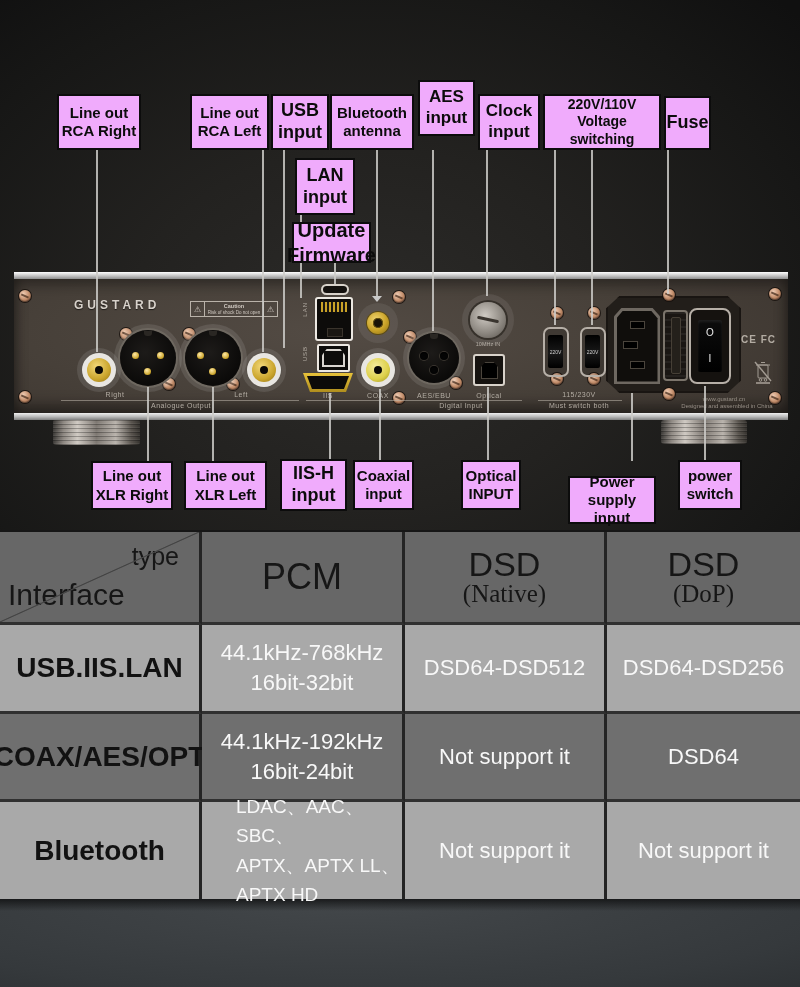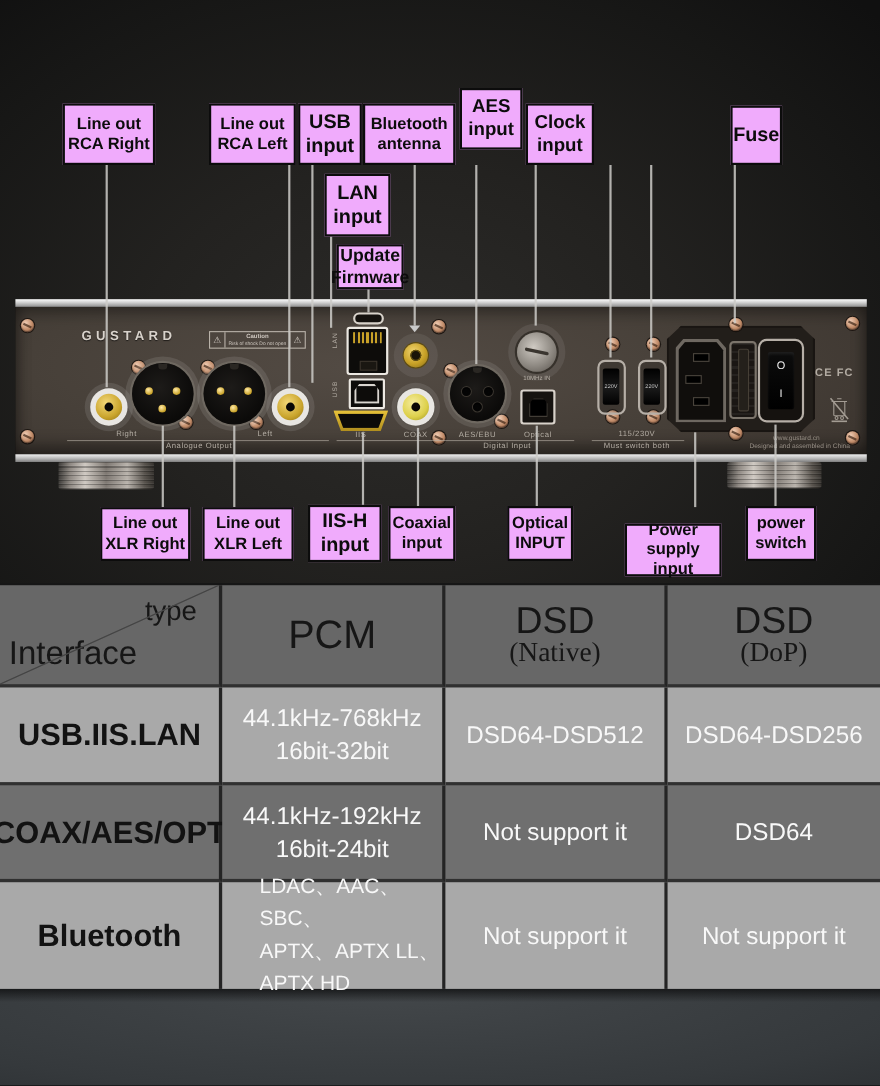--- a/index.html
+++ b/index.html
@@ -175,24 +175,26 @@
   <div class="callout" style="left:190px;top:94px;width:79px;height:56px;font-size:15px">Line out
 RCA Left</div>
   <div class="callout" style="left:271px;top:94px;width:58px;height:56px;font-size:18px">USB
 input</div>
   <div class="callout" style="left:330px;top:94px;width:84px;height:56px;font-size:15px">Bluetooth
 antenna</div>
   <div class="callout" style="left:418px;top:80px;width:57px;height:56px;font-size:17px">AES
 input</div>
   <div class="callout" style="left:478px;top:94px;width:62px;height:56px;font-size:17px">Clock
 input</div>
+  <div class="callout" style="left:543px;top:94px;width:118px;height:56px;font-size:14px">220V/110V
+Voltage switching</div>
   <div class="callout" style="left:664px;top:96px;width:47px;height:54px;font-size:18px">Fuse</div>
   <div class="callout" style="left:295px;top:158px;width:60px;height:57px;font-size:18px">LAN
 input</div>
-  <div class="callout" style="left:306px;top:222px;width:61px;height:41px;font-size:16px">Update
+  <div class="callout" style="left:292px;top:222px;width:79px;height:41px;font-size:20px">Update
 Firmware</div>
 
   <div class="cline" style="left:96px;top:150px;height:202px"></div>
   <div class="cline" style="left:262px;top:150px;height:202px"></div>
   <div class="cline" style="left:283px;top:150px;height:198px"></div>
   <div class="cline" style="left:376px;top:150px;height:146px"></div>
   <div class="arrow" style="left:372px;top:296px;"></div>
   <div class="cline" style="left:432px;top:150px;height:181px"></div>
   <div class="cline" style="left:486px;top:150px;height:146px"></div>
   <div class="cline" style="left:554px;top:150px;height:175px"></div>

